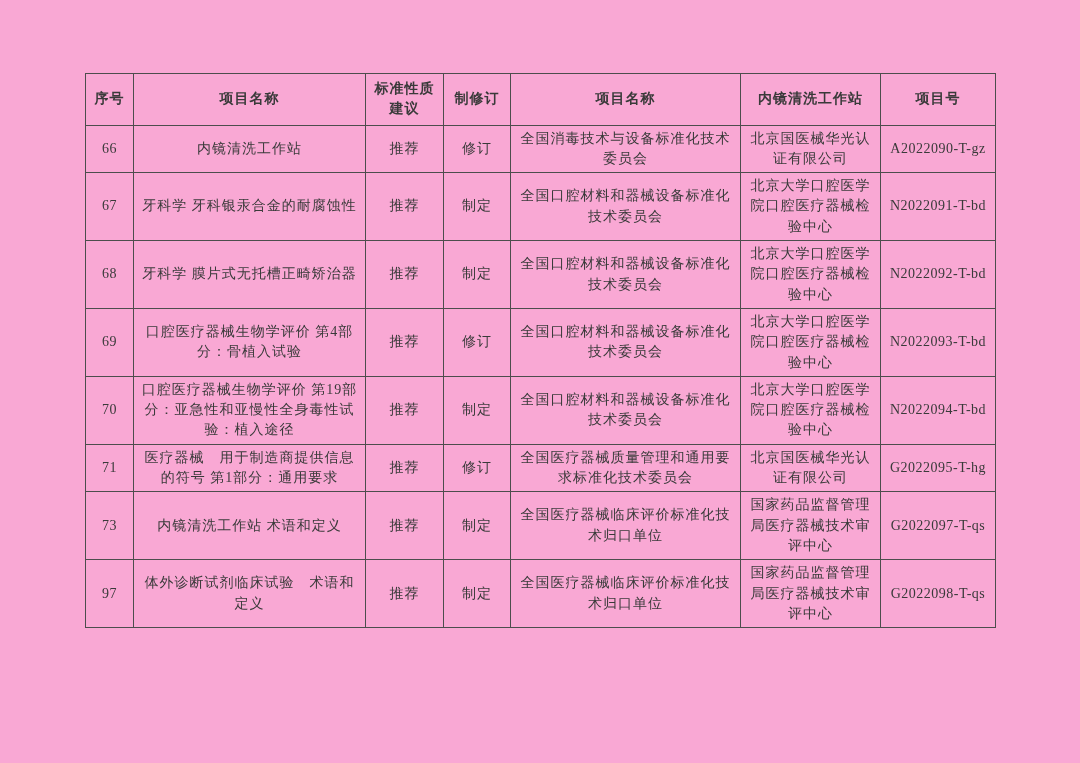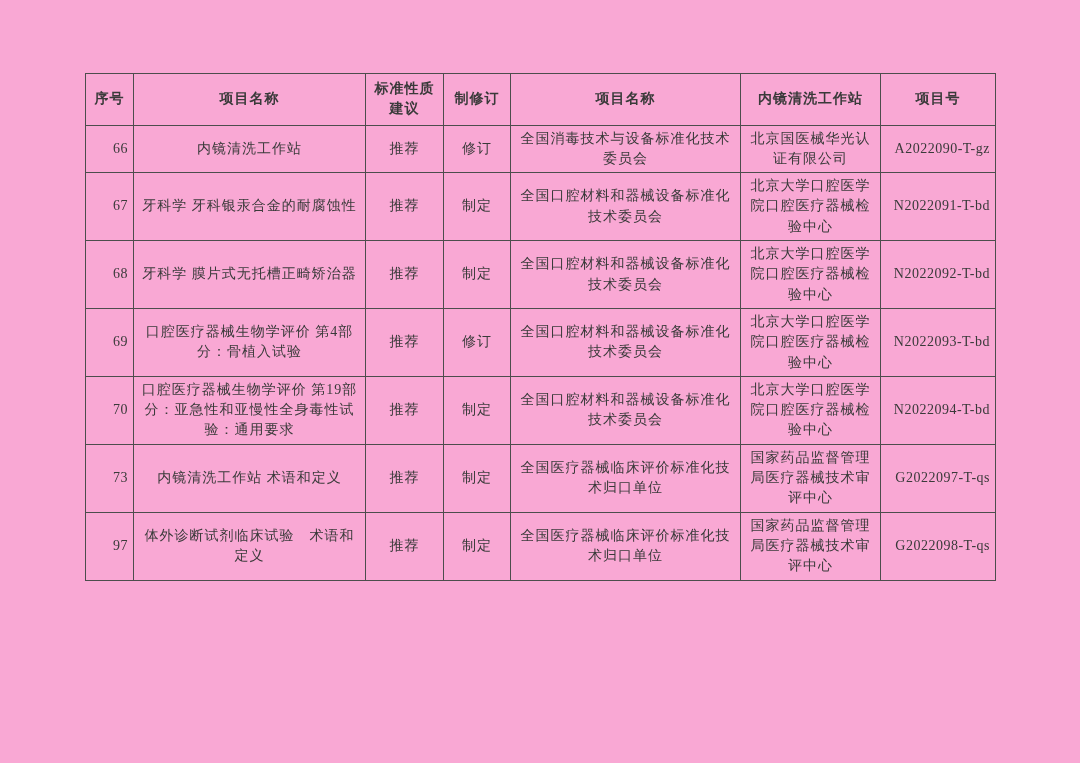--- a/index.html
+++ b/index.html
@@ -37,21 +37,20 @@
     word-break: break-all;
   }
   table.projects th {
     font-weight: bold;
     padding: 5px 4px;
   }
   table.projects td.cell-code,
   table.projects td.cell-no {
     letter-spacing: 0.5px;
     word-break: normal;
-    text-align: right;
   }
   
   col.c-no    { width: 48px; }
   col.c-name  { width: 232px; }
   col.c-nature{ width: 78px; }
   col.c-rev   { width: 67px; }
   col.c-unit  { width: 230px; }
   col.c-under { width: 140px; }
   col.c-code  { width: 115px; }
 </style>
@@ -112,26 +111,35 @@
           <td class="cell-no">69</td>
           <td class="cell-name">口腔医疗器械生物学评价 第4部分：骨植入试验</td>
           <td class="cell-nature">推荐</td>
           <td class="cell-revision">修订</td>
           <td class="cell-unit">全国口腔材料和器械设备标准化技术委员会</td>
           <td class="cell-undertaker">北京大学口腔医学院口腔医疗器械检验中心</td>
           <td class="cell-code">N2022093-T-bd</td>
         </tr>
         <tr>
           <td class="cell-no">70</td>
-          <td class="cell-name">口腔医疗器械生物学评价 第19部分：亚急性和亚慢性全身毒性试验：通用要求</td>
+          <td class="cell-name">口腔医疗器械生物学评价 第19部分：亚急性和亚慢性全身毒性试验：植入途径</td>
           <td class="cell-nature">推荐</td>
           <td class="cell-revision">制定</td>
           <td class="cell-unit">全国口腔材料和器械设备标准化技术委员会</td>
           <td class="cell-undertaker">北京大学口腔医学院口腔医疗器械检验中心</td>
           <td class="cell-code">N2022094-T-bd</td>
+        </tr>
+        <tr>
+          <td class="cell-no">71</td>
+          <td class="cell-name">医疗器械　用于制造商提供信息的符号 第1部分：通用要求</td>
+          <td class="cell-nature">推荐</td>
+          <td class="cell-revision">修订</td>
+          <td class="cell-unit">全国医疗器械质量管理和通用要求标准化技术委员会</td>
+          <td class="cell-undertaker">北京国医械华光认证有限公司</td>
+          <td class="cell-code">G2022095-T-hg</td>
         </tr>
         <tr>
           <td class="cell-no">73</td>
           <td class="cell-name">内镜清洗工作站 术语和定义</td>
           <td class="cell-nature">推荐</td>
           <td class="cell-revision">制定</td>
           <td class="cell-unit">全国医疗器械临床评价标准化技术归口单位</td>
           <td class="cell-undertaker">国家药品监督管理局医疗器械技术审评中心</td>
           <td class="cell-code">G2022097-T-qs</td>
         </tr>

